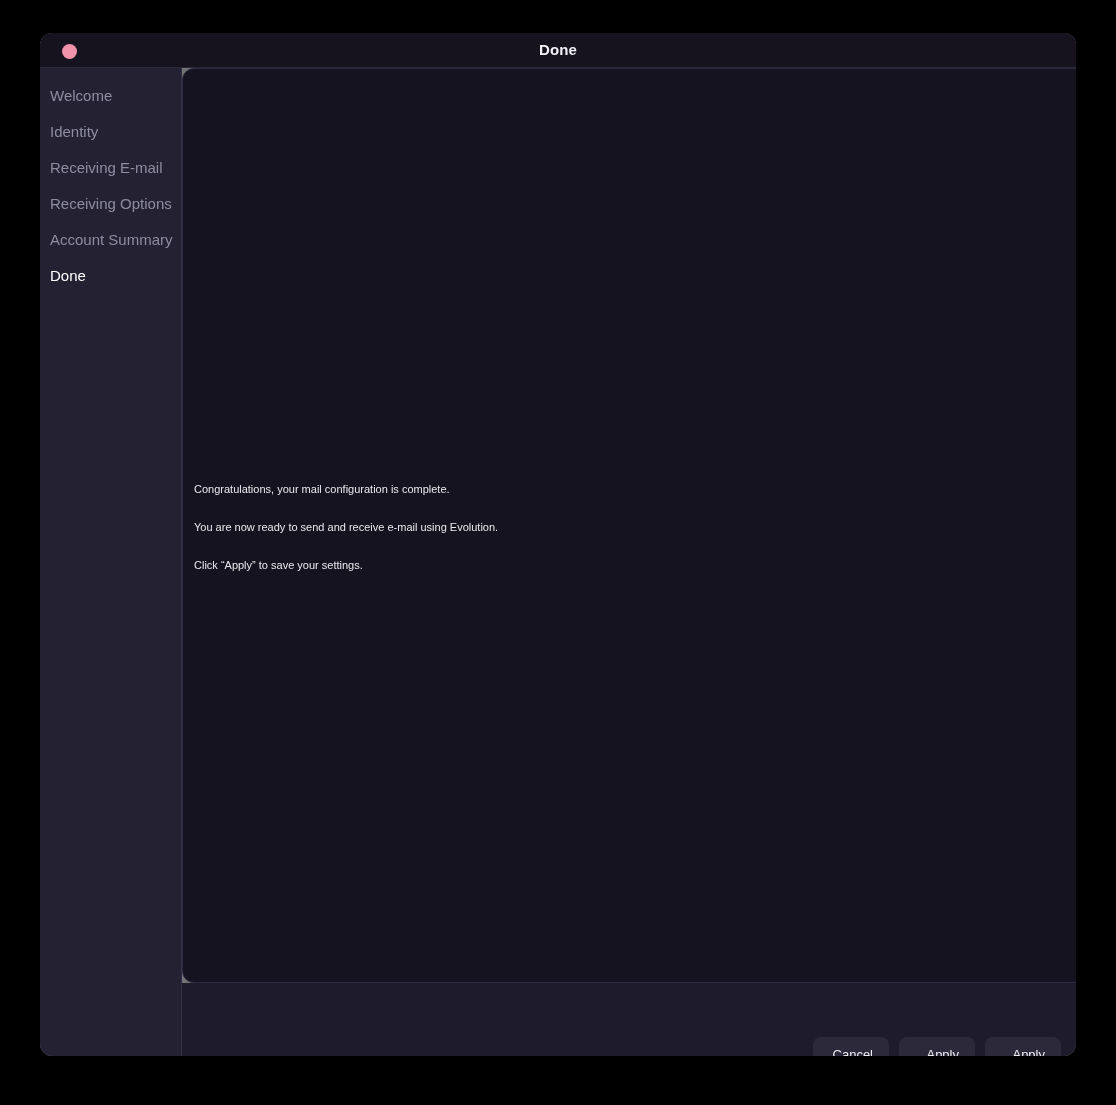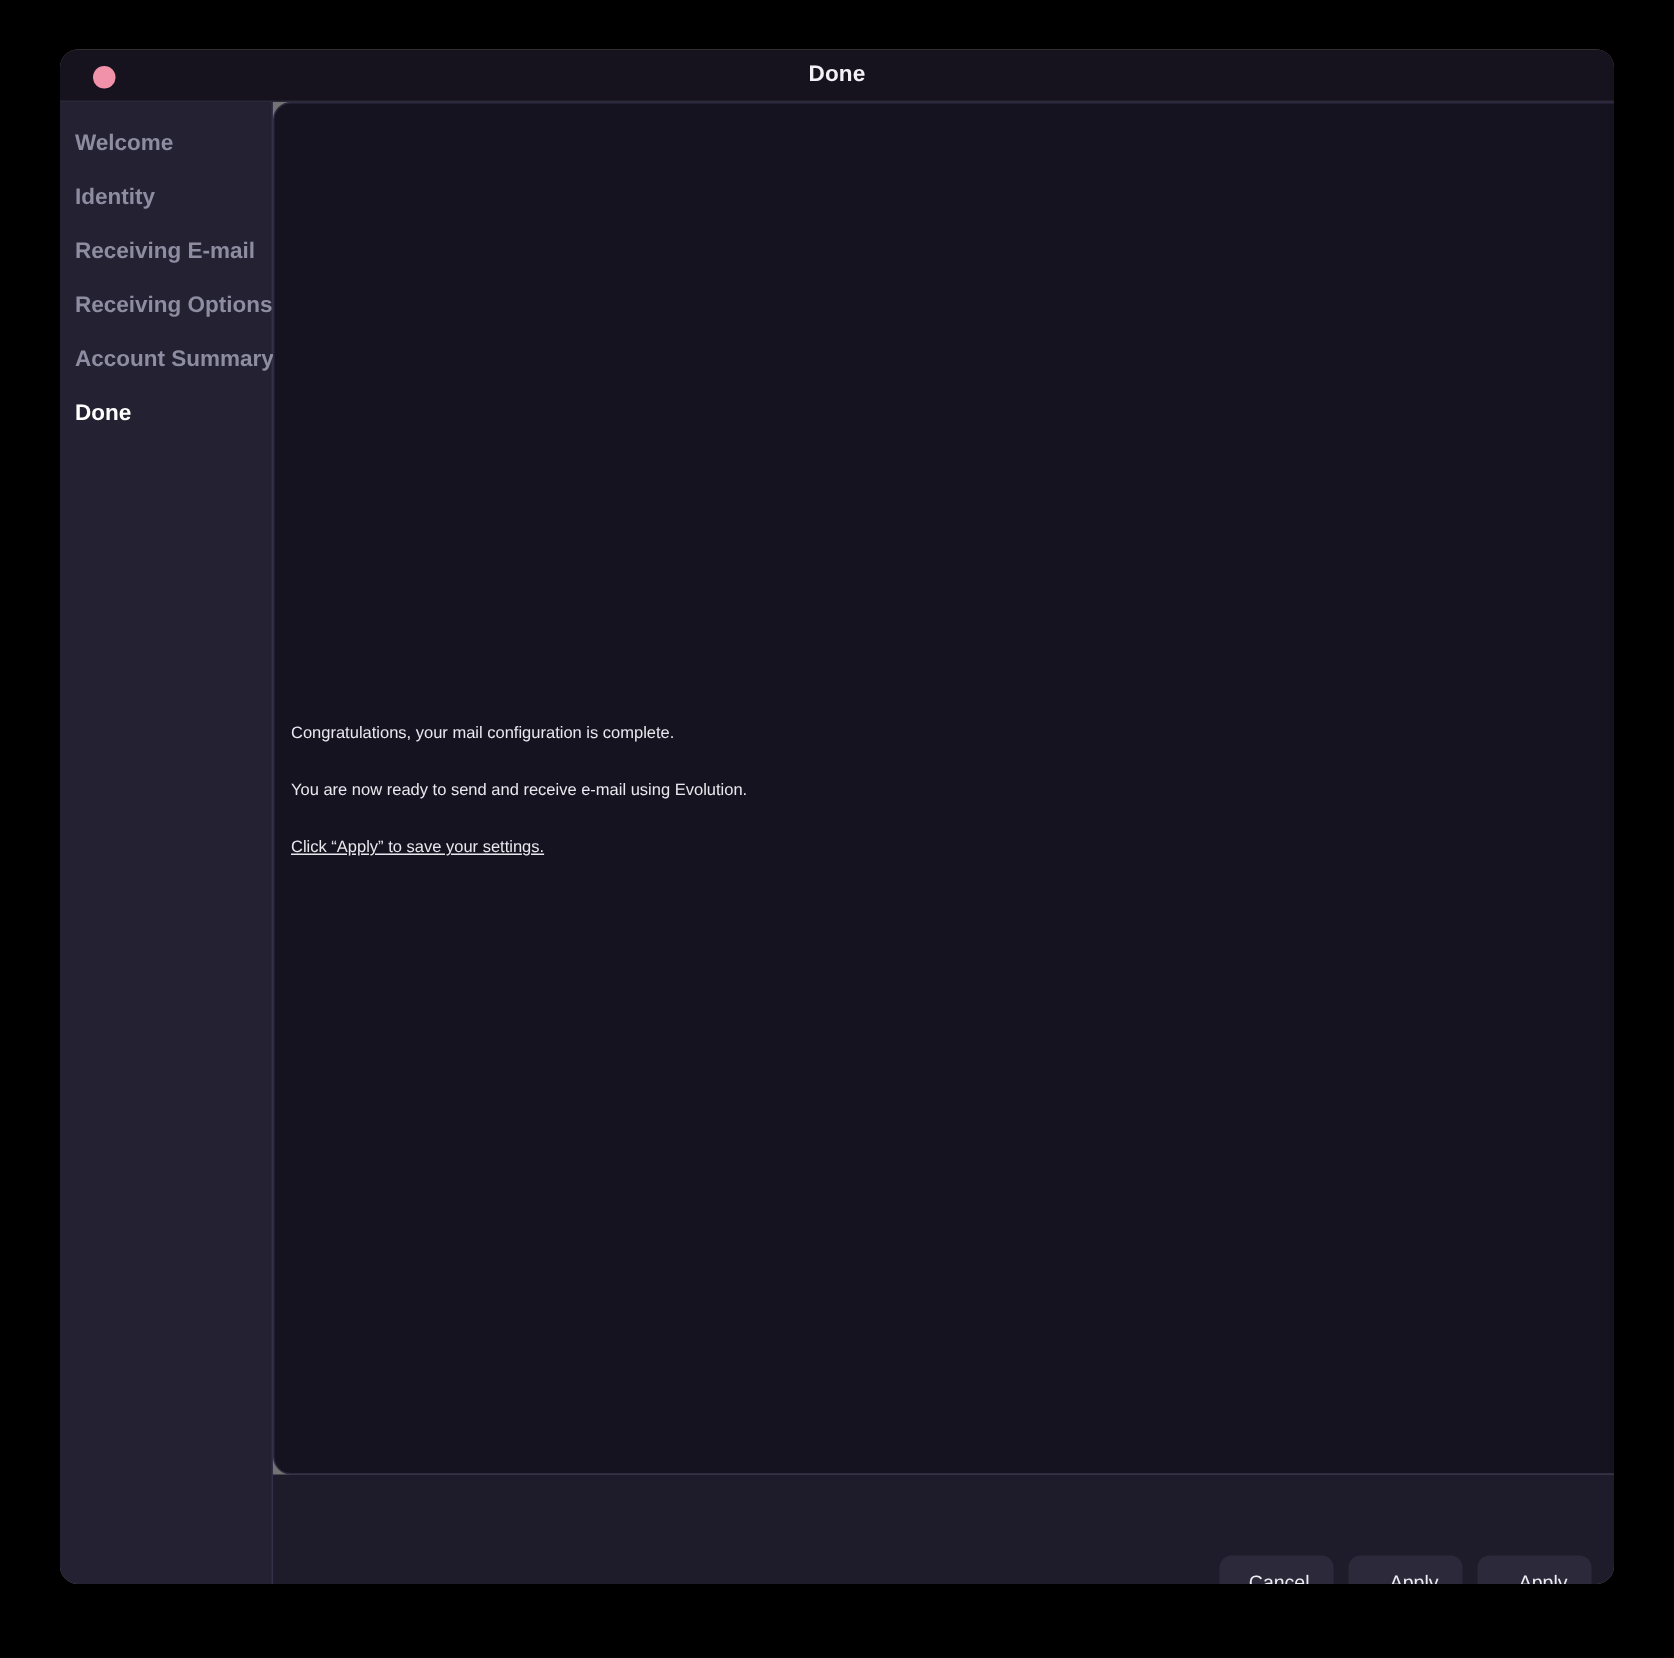--- a/index.html
+++ b/index.html
@@ -82,21 +82,20 @@
     padding-top: 10px;
   }
   .side-item {
     height: 36px;
     line-height: 36px;
     padding-left: 10px;
     font-size: 15px;
     color: #8e8ca0;
     white-space: nowrap;
     cursor: default;
-    font-weight: bold;
   }
   .side-item.active {
     color: #ffffff;
   }
 
   
   .content-col {
     position: absolute;
     left: 142px;
     top: 0;
@@ -127,21 +126,21 @@
     top: 410px;
     right: 20px;
   }
   .page-line {
     color: #e9e8ee;
     font-size: 11px;
     line-height: 21px;
     margin-bottom: 17px;
     white-space: nowrap;
   }
-  .page-line:last-child { margin-bottom: 16px; text-decoration: underline; }
+  .page-line:last-child { margin-bottom: 16px; }
 
   
   .action-bar {
     position: absolute;
     left: 0;
     right: 0;
     top: 915px;
     bottom: 0;
     background: #1e1c2b;
   }

